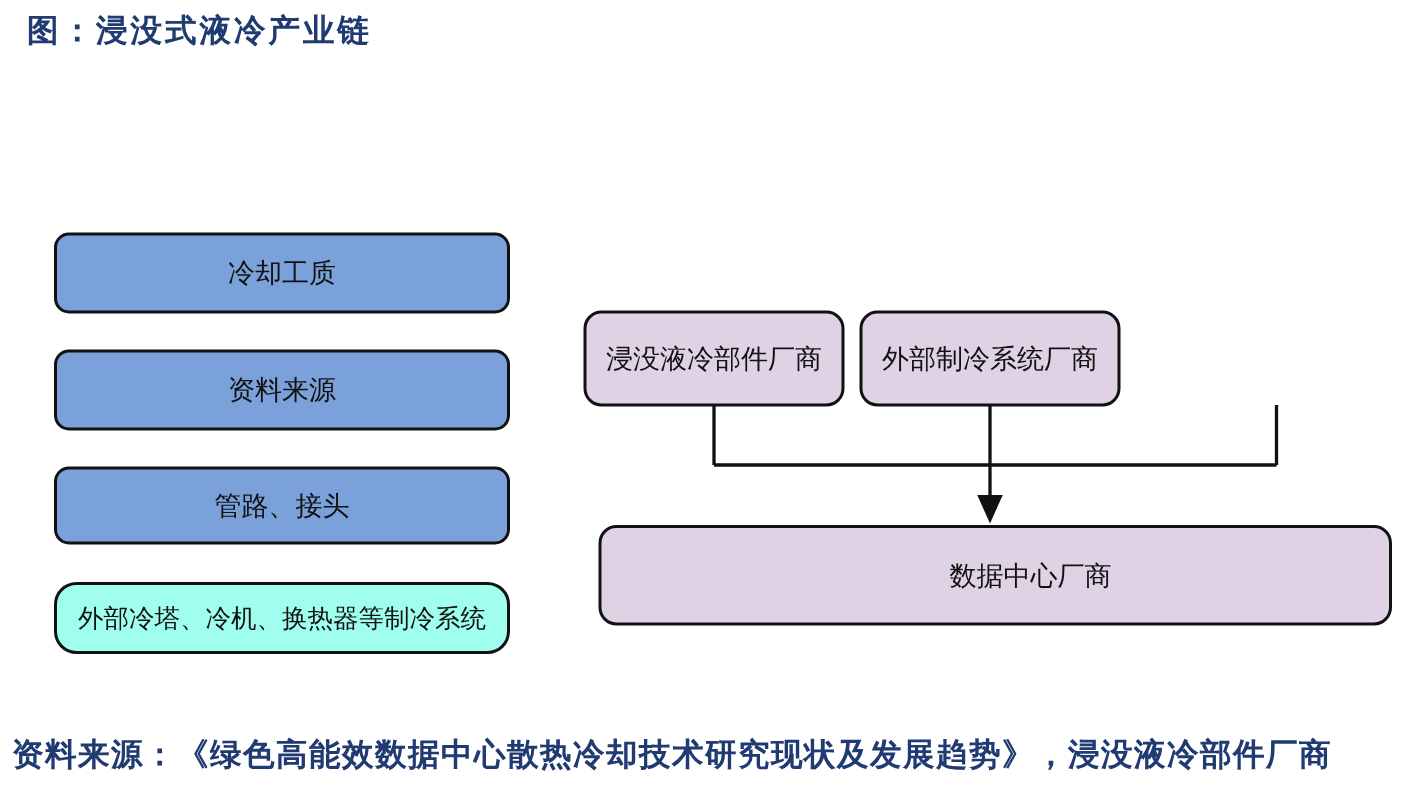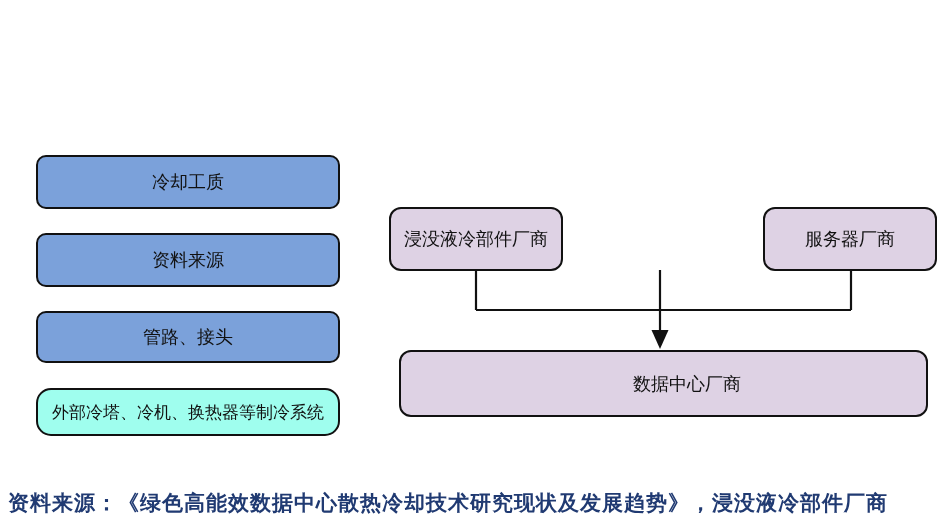--- a/index.html
+++ b/index.html
@@ -79,39 +79,40 @@
     letter-spacing: 1px;
     color: #203a72;
     white-space: nowrap;
   }
 </style>
 </head>
 <body>
 
 <div class="stage">
 
+  <div class="fig-title">图：浸没式液冷产业链</div>
 
   <div class="box blue lbox lbox1">
     <span>冷却工质</span>
   </div>
   <div class="box blue lbox lbox2">
     <span>资料来源</span>
   </div>
   <div class="box blue lbox lbox3">
     <span>管路、接头</span>
   </div>
   <div class="box cyan lbox lbox4">
     <span>外部冷塔、冷机、换热器等制冷系统</span>
   </div>
 
   <div class="box purple sbox sbox1">
     <span>浸没液冷部件厂商</span>
   </div>
-  <div class="box purple sbox sbox3">
-    <span>服务器厂商</span>
+  <div class="box purple sbox sbox2">
+    <span>外部制冷系统厂商</span>
   </div>
 
   <svg class="connectors" width="945" height="528" viewBox="0 0 945 528" xmlns="http://www.w3.org/2000/svg">
     <g stroke="#111111" stroke-width="2.2" fill="none">
       <line x1="476" y1="270" x2="476" y2="310"></line>
       <line x1="851" y1="270" x2="851" y2="310"></line>
       <line x1="476" y1="310" x2="851" y2="310"></line>
       <line x1="660" y1="270" x2="660" y2="335"></line>
     </g>
     <polygon points="660,349 651.5,330 668.5,330" fill="#111111"></polygon>

